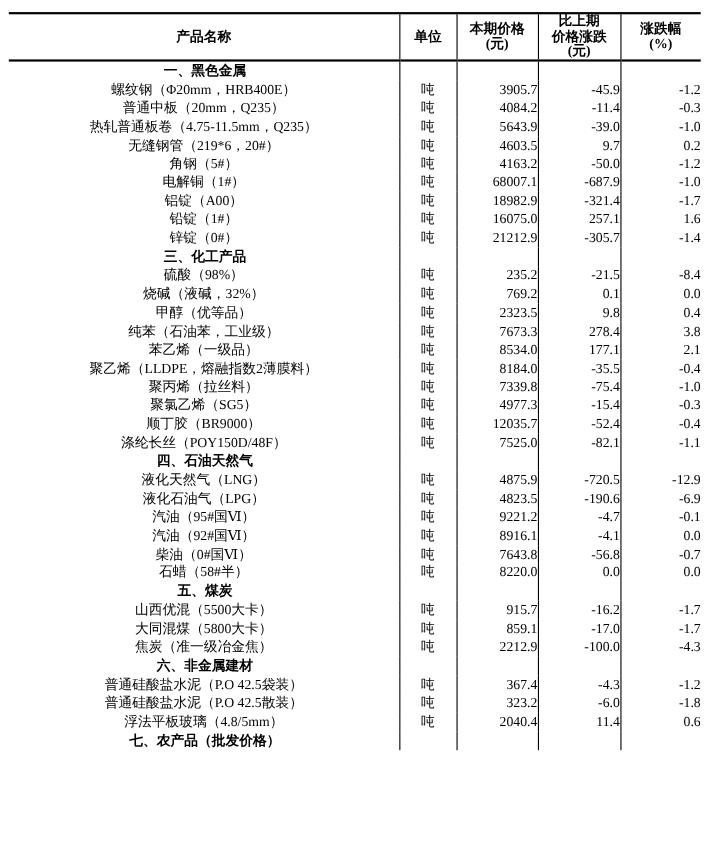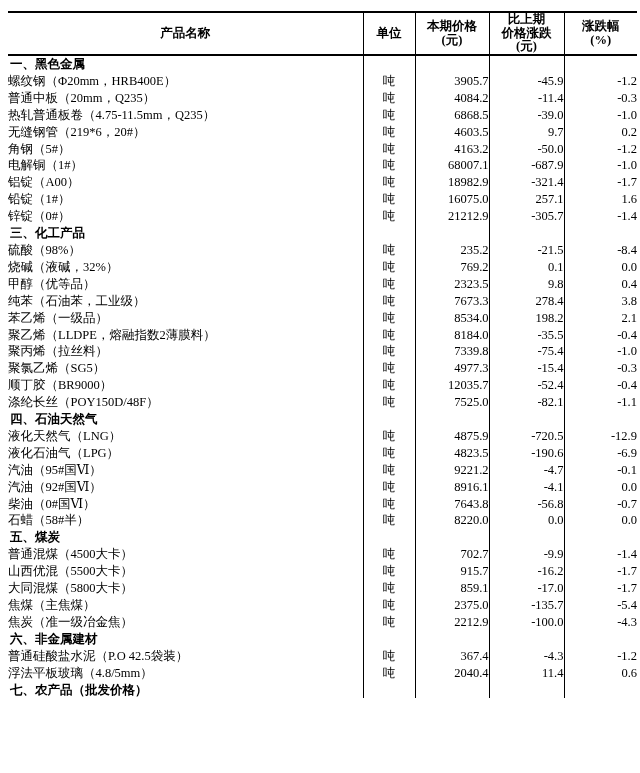--- a/index.html
+++ b/index.html
@@ -36,21 +36,21 @@
   }
   table.price-table tbody td {
     height: 16.9px;
     font-size: 12.5px;
     line-height: 16.9px;
     padding: 0;
     white-space: nowrap;
     overflow: hidden;
     vertical-align: middle;
   }
-  td.c-name  { text-align: left;  padding-left: 30px; }
+  td.c-name  { text-align: center;  padding-left: 30px; }
   tr.section td.c-name { padding-left: 2px; font-weight: bold; }
   td.c-unit  { text-align: center; }
   td.c-num   { text-align: right; padding-right: 6px; }
 </style>
 </head>
 <body>
 
 <div class="page">
   <table class="price-table">
     <colgroup>
@@ -91,21 +91,21 @@
         <tr>
           <td class="c-name">普通中板（20mm，Q235）</td>
           <td class="c-unit">吨</td>
           <td class="c-num">4084.2</td>
           <td class="c-num">-11.4</td>
           <td class="c-num">-0.3</td>
         </tr>
         <tr>
           <td class="c-name">热轧普通板卷（4.75-11.5mm，Q235）</td>
           <td class="c-unit">吨</td>
-          <td class="c-num">6868.5</td>
+          <td class="c-num">5643.9</td>
           <td class="c-num">-39.0</td>
           <td class="c-num">-1.0</td>
         </tr>
         <tr>
           <td class="c-name">无缝钢管（219*6，20#）</td>
           <td class="c-unit">吨</td>
           <td class="c-num">4603.5</td>
           <td class="c-num">9.7</td>
           <td class="c-num">0.2</td>
         </tr>
@@ -176,21 +176,21 @@
           <td class="c-name">纯苯（石油苯，工业级）</td>
           <td class="c-unit">吨</td>
           <td class="c-num">7673.3</td>
           <td class="c-num">278.4</td>
           <td class="c-num">3.8</td>
         </tr>
         <tr>
           <td class="c-name">苯乙烯（一级品）</td>
           <td class="c-unit">吨</td>
           <td class="c-num">8534.0</td>
-          <td class="c-num">198.2</td>
+          <td class="c-num">177.1</td>
           <td class="c-num">2.1</td>
         </tr>
         <tr>
           <td class="c-name">聚乙烯（LLDPE，熔融指数2薄膜料）</td>
           <td class="c-unit">吨</td>
           <td class="c-num">8184.0</td>
           <td class="c-num">-35.5</td>
           <td class="c-num">-0.4</td>
         </tr>
         <tr>
@@ -271,67 +271,60 @@
           <td class="c-num">0.0</td>
         </tr>
         <tr class="section">
           <td class="c-name">五、煤炭</td>
           <td class="c-unit"></td>
           <td class="c-num"></td>
           <td class="c-num"></td>
           <td class="c-num"></td>
         </tr>
         <tr>
-          <td class="c-name">普通混煤（4500大卡）</td>
-          <td class="c-unit">吨</td>
-          <td class="c-num">702.7</td>
-          <td class="c-num">-9.9</td>
-          <td class="c-num">-1.4</td>
-        </tr>
-        <tr>
           <td class="c-name">山西优混（5500大卡）</td>
           <td class="c-unit">吨</td>
           <td class="c-num">915.7</td>
           <td class="c-num">-16.2</td>
           <td class="c-num">-1.7</td>
         </tr>
         <tr>
           <td class="c-name">大同混煤（5800大卡）</td>
           <td class="c-unit">吨</td>
           <td class="c-num">859.1</td>
           <td class="c-num">-17.0</td>
           <td class="c-num">-1.7</td>
         </tr>
         <tr>
-          <td class="c-name">焦煤（主焦煤）</td>
-          <td class="c-unit">吨</td>
-          <td class="c-num">2375.0</td>
-          <td class="c-num">-135.7</td>
-          <td class="c-num">-5.4</td>
-        </tr>
-        <tr>
           <td class="c-name">焦炭（准一级冶金焦）</td>
           <td class="c-unit">吨</td>
           <td class="c-num">2212.9</td>
           <td class="c-num">-100.0</td>
           <td class="c-num">-4.3</td>
         </tr>
         <tr class="section">
           <td class="c-name">六、非金属建材</td>
           <td class="c-unit"></td>
           <td class="c-num"></td>
           <td class="c-num"></td>
           <td class="c-num"></td>
         </tr>
         <tr>
           <td class="c-name">普通硅酸盐水泥（P.O 42.5袋装）</td>
           <td class="c-unit">吨</td>
           <td class="c-num">367.4</td>
           <td class="c-num">-4.3</td>
           <td class="c-num">-1.2</td>
+        </tr>
+        <tr>
+          <td class="c-name">普通硅酸盐水泥（P.O 42.5散装）</td>
+          <td class="c-unit">吨</td>
+          <td class="c-num">323.2</td>
+          <td class="c-num">-6.0</td>
+          <td class="c-num">-1.8</td>
         </tr>
         <tr>
           <td class="c-name">浮法平板玻璃（4.8/5mm）</td>
           <td class="c-unit">吨</td>
           <td class="c-num">2040.4</td>
           <td class="c-num">11.4</td>
           <td class="c-num">0.6</td>
         </tr>
         <tr class="section">
           <td class="c-name">七、农产品（批发价格）</td>

